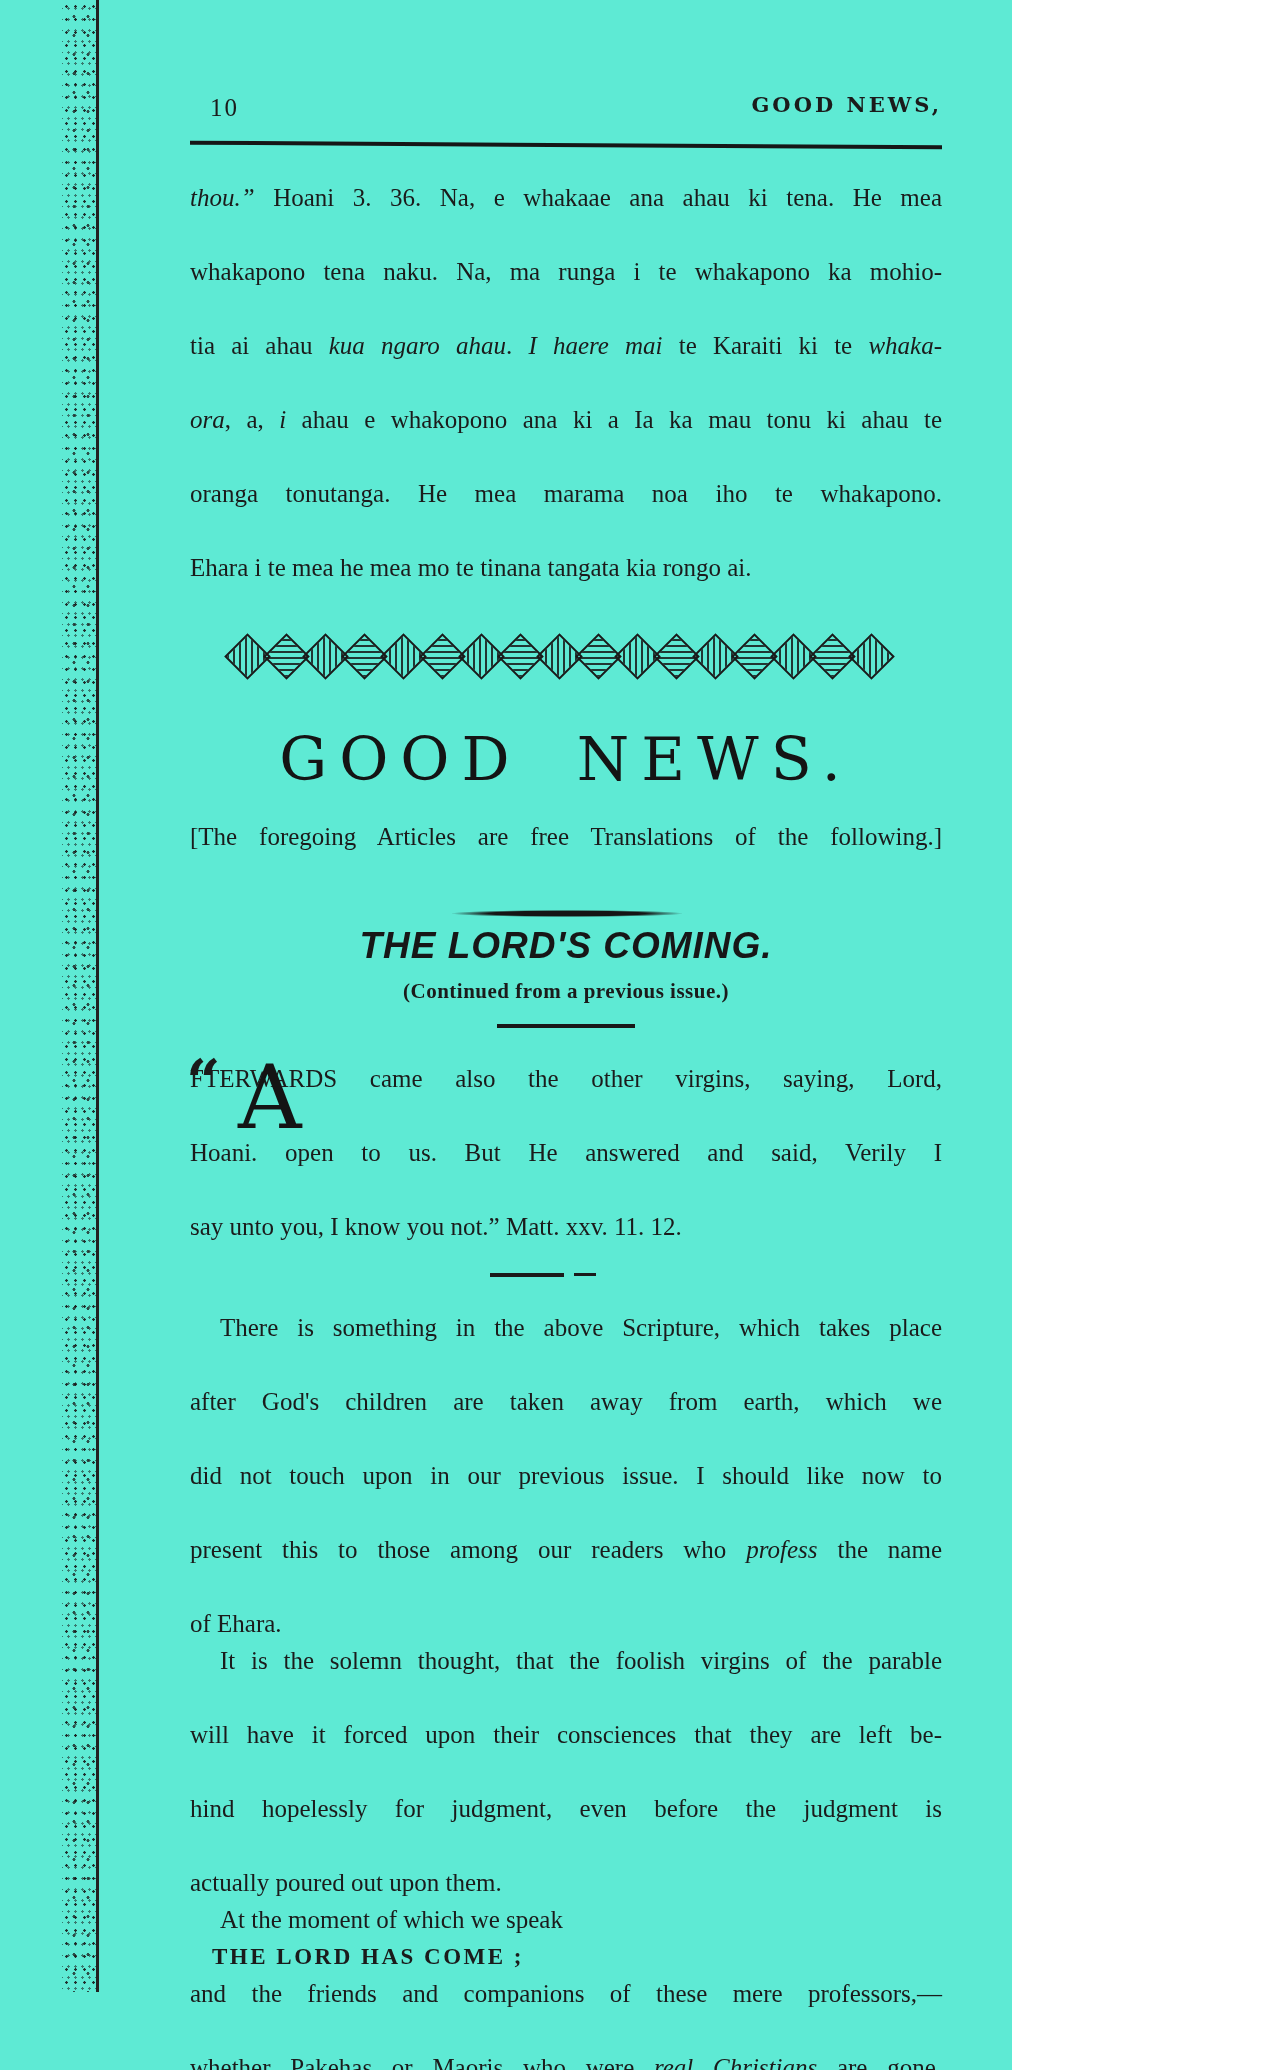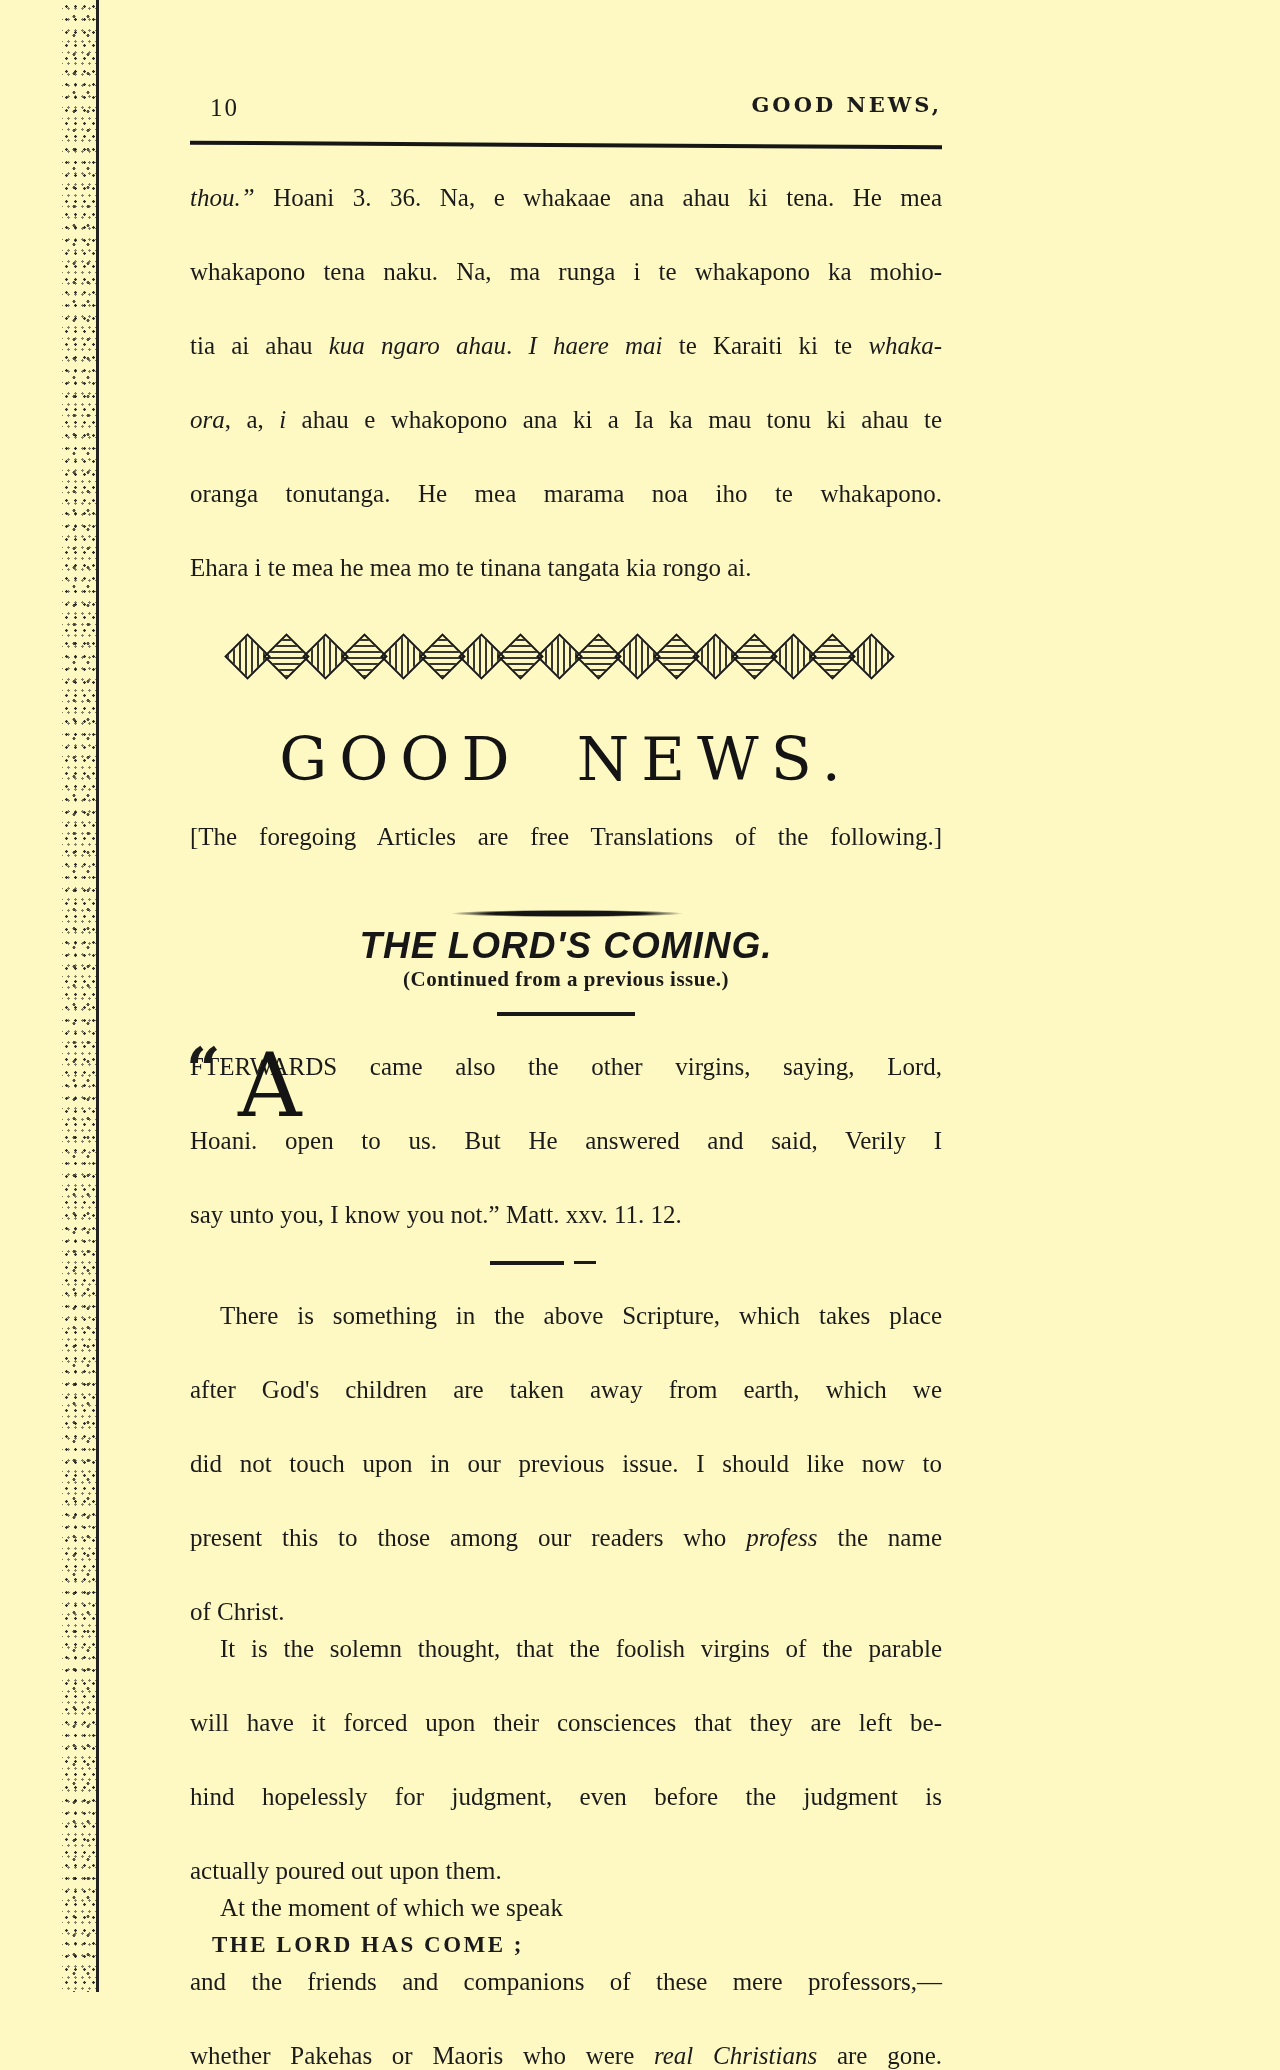--- a/index.html
+++ b/index.html
@@ -1,17 +1,17 @@
 <!DOCTYPE html>
 <html><head>
 <meta charset="utf-8">
 <style>
   html,body { margin:0; padding:0; }
   body { width:1280px; height:2070px; background:#ffffff; font-family:"Liberation Serif", serif; }
-  .page { position:relative; width:1280px; height:2070px; background:#fef9c3; overflow:hidden; color:#1b1b1b; }
+  .page { position:relative; width:1012px; height:2070px; background:#5eead4; overflow:hidden; color:#1b1b1b; }
 
   
   .gutter {
     position:absolute; left:62px; top:0; width:34px; height:1992px;
     background-image:
       radial-gradient(circle, rgba(25,25,25,.9) 1px, transparent 1.5px),
       radial-gradient(circle, rgba(25,25,25,.75) 1.3px, transparent 1.8px),
       radial-gradient(circle, rgba(25,25,25,.55) 1px, transparent 1.4px);
     background-size: 9px 13px, 14px 19px, 7px 11px;
     background-position: 0 0, 5px 7px, 3px 3px;
@@ -42,21 +42,21 @@
   }
   .diamond:nth-child(even){ background:repeating-linear-gradient(-45deg, rgba(22,22,22,.85) 0 2.5px, transparent 2.5px 6px); }
 
   .big-title { margin-top:42px; text-align:center; font-family:"DejaVu Serif", serif; font-size:60px; line-height:70px; letter-spacing:12px; word-spacing:24px; color:#141414; }
   .masthead-note { margin-top:24px; }
 
   .swash { margin:18px 0 0 262px; width:230px; height:7px;
     background:radial-gradient(ellipse at center, #151515 0%, #151515 48%, rgba(21,21,21,0) 72%); }
 
   .article-title { margin-top:8px; text-align:center; font-family:"Liberation Sans", sans-serif; font-style:italic; font-weight:bold; font-size:37px; letter-spacing:1px; color:#171717; }
-  .continued { text-align:center; font-size:21px; font-weight:bold; letter-spacing:0.5px; }
+  .continued { margin-top:12px; text-align:center; font-size:21px; font-weight:bold; letter-spacing:0.5px; }
   .rule-short { margin:20px auto 0; width:138px; height:4px; background:#181818; }
 
   .quote-block { position:relative; margin-top:32px; }
   .quote-mark { position:absolute; left:-4px; top:-14px; font-size:60px; font-weight:bold; font-family:"DejaVu Serif", serif; letter-spacing:-6px; }
   .dropcap { position:absolute; left:48px; top:0px; font-size:88px; line-height:76px; font-family:"DejaVu Serif", serif; color:#141414; }
   .line.qind { }
 
   .dash-rule { display:flex; gap:10px; align-items:center; margin:28px 0 0 300px; }
   .dash-rule .d1 { width:74px; height:3.5px; background:#1a1a1a; }
   .dash-rule .d2 { width:22px; height:3px; background:#1a1a1a; }
@@ -130,21 +130,21 @@
     <div class="dash-rule">
       <div class="d1"></div>
       <div class="d2"></div>
     </div>
 
     <div class="body-text">
         <div class="line j ind"><span>There is something in the above Scripture, which takes place</span></div>
         <div class="line j"><span>after God's children are taken away from earth, which we</span></div>
         <div class="line j"><span>did not touch upon in our previous issue. I should like now to</span></div>
         <div class="line j"><span>present this to those among our readers who </span><em>profess</em><span> the name</span></div>
-        <div class="line"><span>of Christ.</span></div>
+        <div class="line"><span>of Ehara.</span></div>
         <div class="line j ind"><span>It is the solemn thought, that the foolish virgins of the parable</span></div>
         <div class="line j"><span>will have it forced upon their consciences that they are left be-</span></div>
         <div class="line j"><span>hind hopelessly for judgment, even before the judgment is</span></div>
         <div class="line"><span>actually poured out upon them.</span></div>
         <div class="line ind"><span>At the moment of which we speak</span></div>
         <div class="line center-head"><span>THE LORD HAS COME ;</span></div>
         <div class="line j"><span>and the friends and companions of these mere professors,—</span></div>
         <div class="line j"><span>whether Pakehas or Maoris who were </span><em>real Christians</em><span> are gone.</span></div>
       </div>
 

